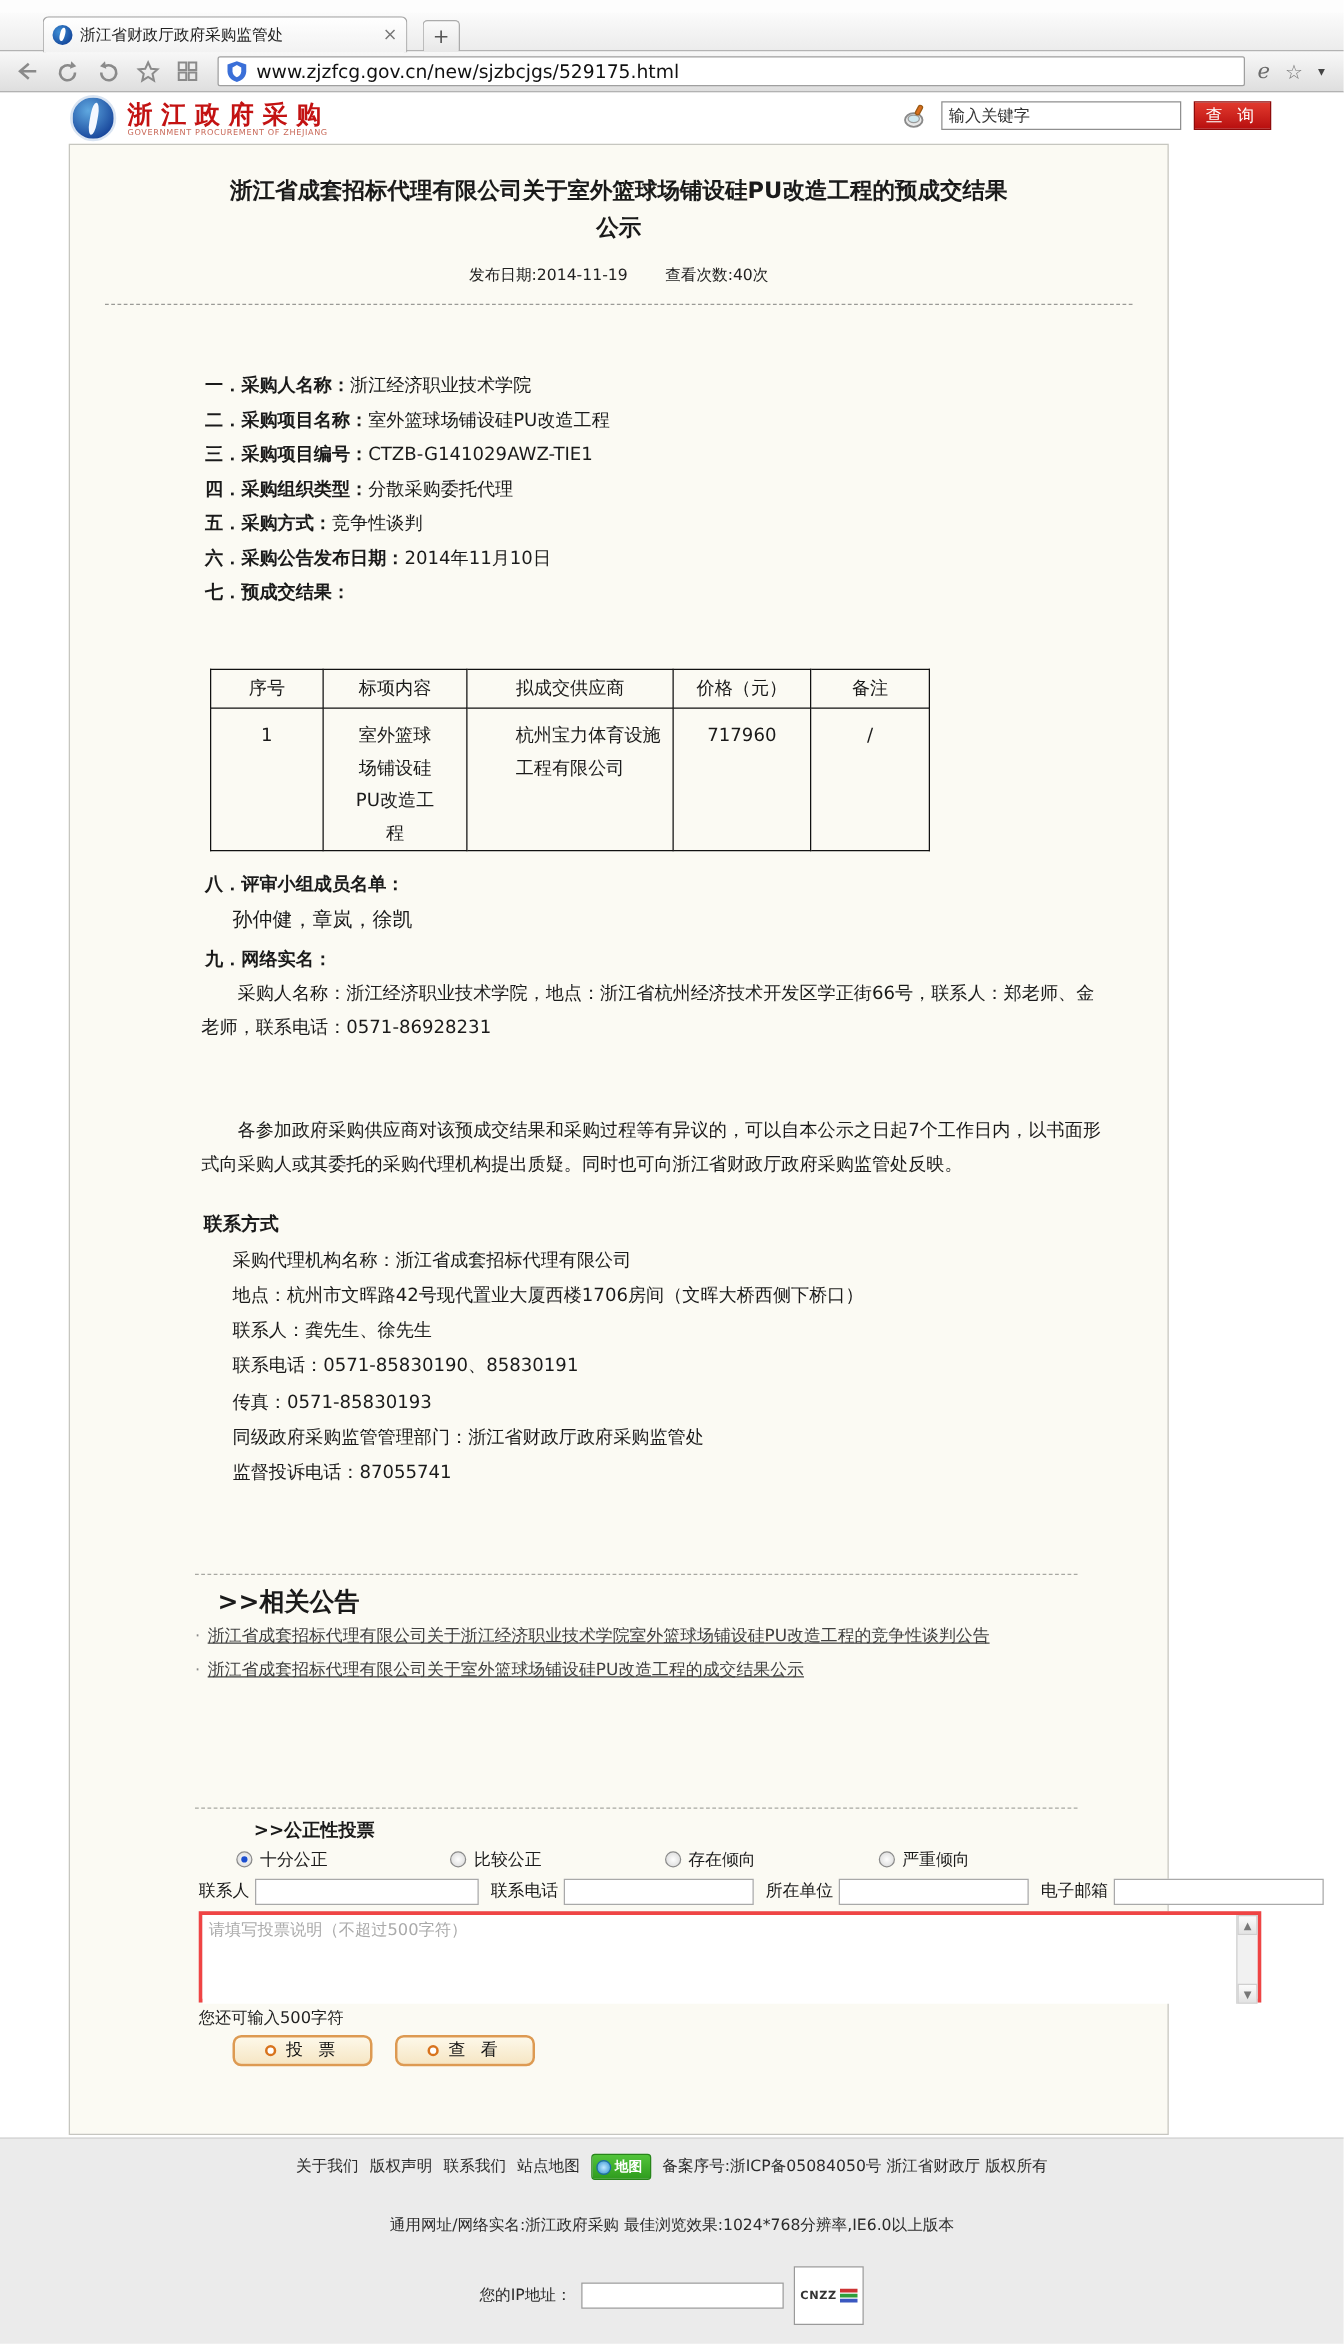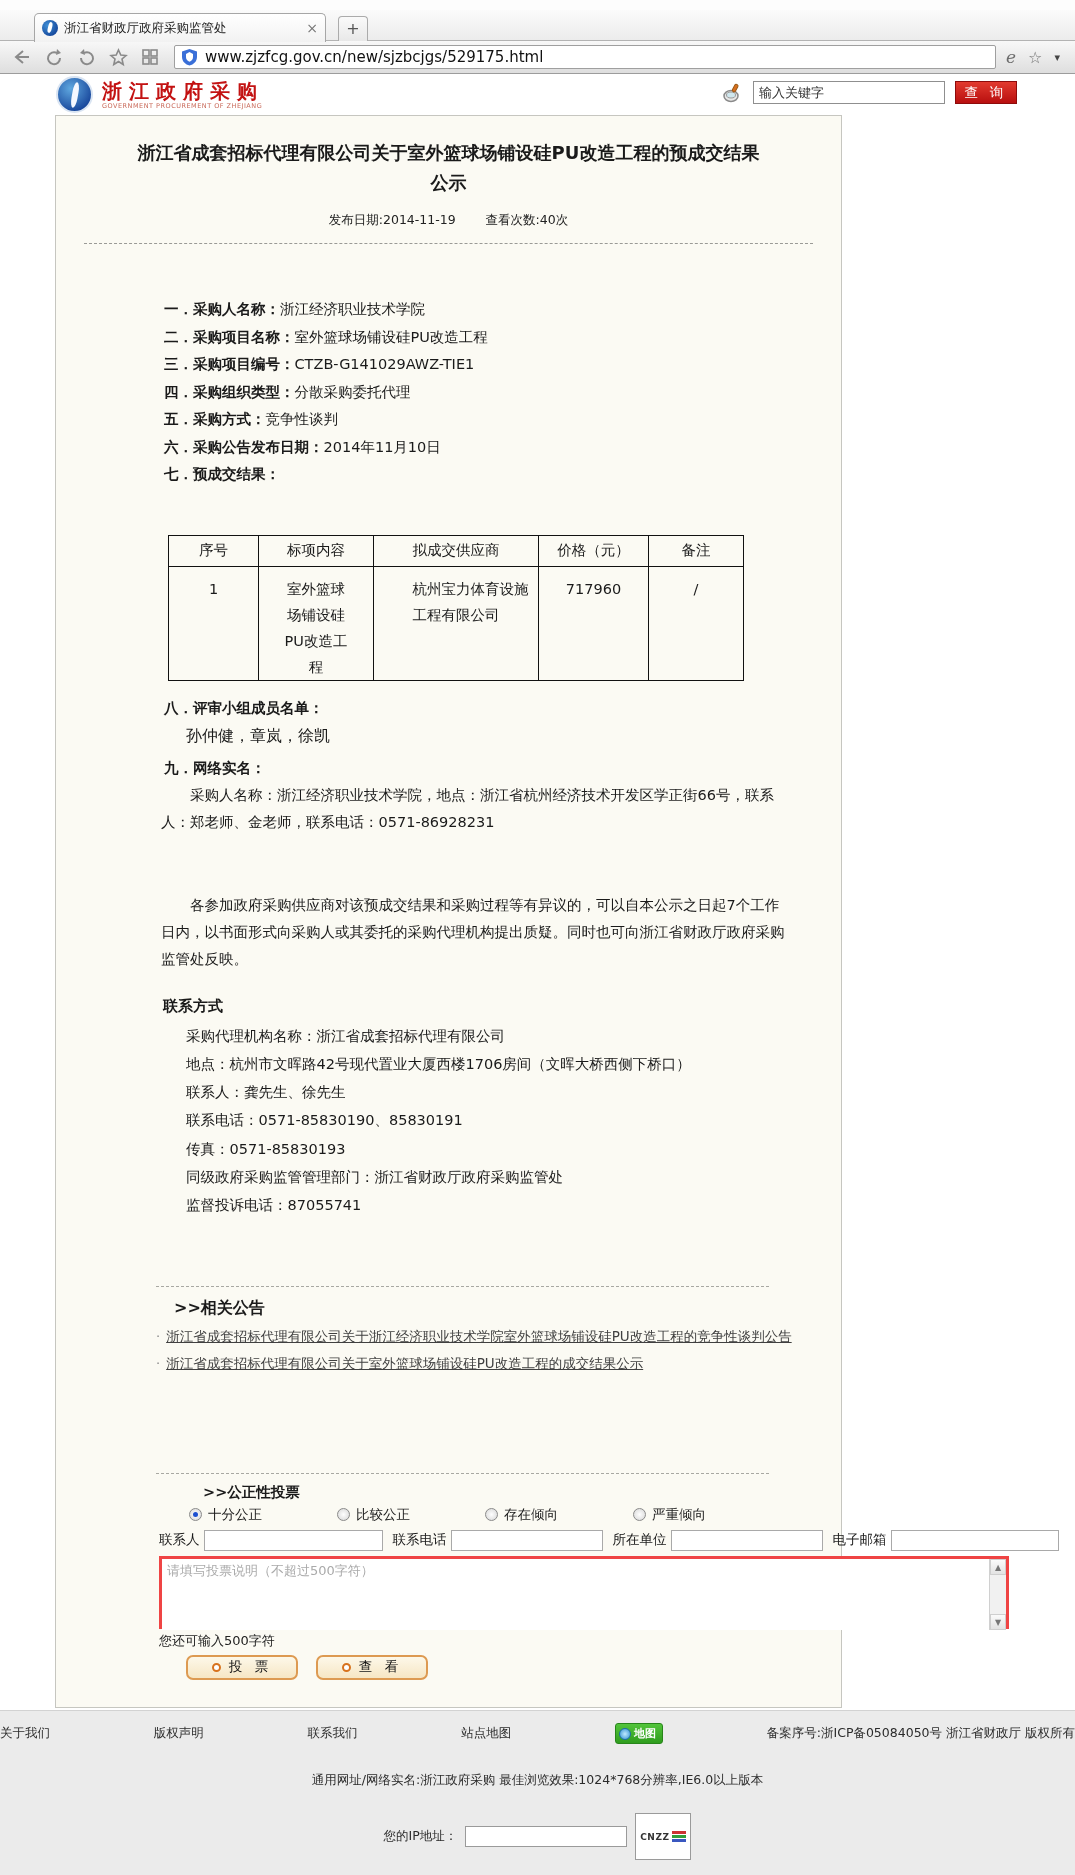--- a/index.html
+++ b/index.html
@@ -45,21 +45,21 @@
   .logo-cn { color:#c31212; font-weight:bold; font-size:20px; letter-spacing:7px; line-height:22px; }
   .logo-en { color:#c96a5a; font-size:6.5px; letter-spacing:.5px; }
   .hdr-search { position:absolute; right:58px; top:7px; display:flex; align-items:center; gap:10px; }
   .search-input { width:192px; height:23px; border:1px solid #8f8f8f; background:#fff;
     font-size:13px; padding:0 5px; color:#333; }
   .search-input::placeholder { color:#333; opacity:1; }
   .search-btn { width:62px; height:23px; background:linear-gradient(#e23a2e,#b80f0f);
     border:1px solid #8e0b0b; color:#fff; font-size:13.5px; letter-spacing:4px; cursor:pointer; }
 
   
-  .content { width:787px; margin-left:55px; min-height:1593px; background:#fbfaf3;
+  .content { width:880px; margin-left:55px; min-height:1593px; background:#fbfaf3;
     border:1px solid #c6c6c0; position:relative; }
   .art-title { text-align:center; font-weight:bold; font-size:18px; line-height:30px; }
   .art-title.l1 { margin-top:22px; }
   .dateline { text-align:center; font-size:12.5px; color:#222; margin-top:14px; }
   .dateline span + span { margin-left:26px; }
   .dash-hr { border:none; border-top:1px dashed #9a9a96; margin:14px 28px 0 28px; }
   .items { margin:52px 40px 0 108px; font-size:14.5px; }
   .item { line-height:27.5px; white-space:nowrap; }
   .ilabel { font-weight:bold; }
   .ival { font-weight:normal; }
@@ -74,21 +74,21 @@
   td.cell-sup { text-align:left; padding-left:8px; padding-right:8px; text-indent:2em; }
 
   .sec-label { margin:14px 40px 0 108px; font-size:14.5px; font-weight:bold; line-height:27px; }
   .sec-sub { margin:0 60px 0 130px; font-size:16px; line-height:27px; }
   .para { margin:0 48px 0 105px; font-size:14.5px; line-height:27px; text-indent:2em; }
   .para.obj { margin-top:56px; }
   .contact-h { margin:24px 0 0 107px; font-size:15px; font-weight:bold; }
   .contact-lines { margin:6px 60px 0 130px; font-size:14.5px; line-height:28.3px; }
 
   .thin-dash { border:none; border-top:1px dashed #a8a8a2; margin:66px 72px 0 100px; }
-  .rel-h { margin:8px 0 0 118px; font-size:16px; font-weight:bold; line-height:26px; }
+  .rel-h { margin:8px 0 0 118px; font-size:20px; font-weight:bold; line-height:26px; }
   .rel-links { margin:2px 40px 0 100px; list-style:none; }
   .rel-links li { font-size:13.5px; line-height:27px; display:flex; align-items:baseline; gap:6px; }
   .bullet { color:#888; font-size:13px; }
   .rel-link { color:#404040; text-decoration:underline; cursor:pointer; }
 
   .vote-dash { border:none; border-top:1px dashed #a8a8a2; margin:96px 72px 0 100px; }
   .vote-h { margin:6px 0 0 147px; font-size:14.5px; font-weight:bold; line-height:24px; }
   .radio-row { margin:2px 60px 0 133px; display:flex; }
   .radio-row .opt { width:232px; display:flex; align-items:center; gap:6px; font-size:13.5px; }
   .rb { width:13px; height:13px; border-radius:50%; border:1px solid #8a8a8a;
@@ -113,21 +113,21 @@
   .counter { margin:3px 0 0 103px; font-size:13px; color:#222; }
   .btn-row { margin:5px 0 0 130px; display:flex; gap:18px; }
   .vbtn { width:112px; height:25px; border:2px solid #dd9a52; border-radius:7px;
     background:linear-gradient(#fdf8e9,#f6e6c4); display:flex; align-items:center; justify-content:center;
     gap:8px; font-size:13.5px; letter-spacing:4px; color:#111; cursor:pointer; font-family:inherit; }
   .vdot { width:9px; height:9px; border-radius:50%; border:2px solid #d8731d; background:#fff; flex:none; }
 
   
   .site-footer { width:1075px; height:170px; background:#ebebeb; border-top:1px solid #d2d2d2;
     margin-top:2px; font-size:12.5px; color:#2b2b2b; text-align:center; padding-top:12px; }
-  .f-line1 { display:flex; justify-content:space-between; align-items:center; gap:9px; }
+  .f-line1 { display:flex; justify-content:center; align-items:center; gap:9px; }
   .f-link { cursor:pointer; }
   .map-badge { display:inline-flex; align-items:center; gap:3px; background:linear-gradient(#52c43a,#2f9c1e);
     border:1px solid #27851a; border-radius:3px; color:#fff; font-size:11px; font-weight:bold;
     padding:2px 6px 2px 3px; cursor:pointer; }
   .globe { width:12px; height:12px; border-radius:50%; background:radial-gradient(#bfe9ff,#2e8fd0);
     border:1px solid #1c6ca6; position:relative; flex:none; }
   .f-line2 { margin-top:28px; }
   .f-ip { margin-top:24px; display:flex; justify-content:center; align-items:center; gap:8px; }
   .f-ip input { width:162px; height:21px; border:1px solid #9a9a9a; background:#fff; }
   .cnzz { display:inline-flex; align-items:center; gap:3px; border:1px solid #9a9a9a; background:#fff;

